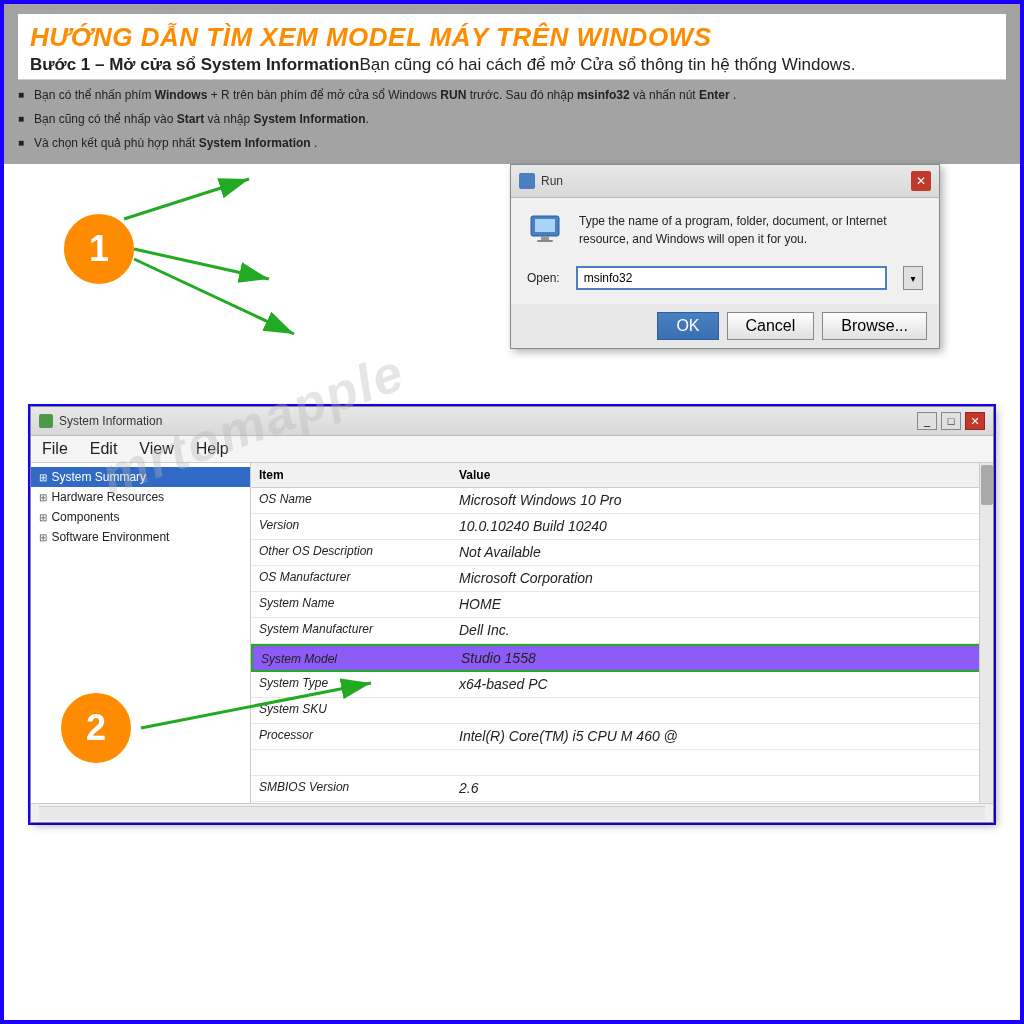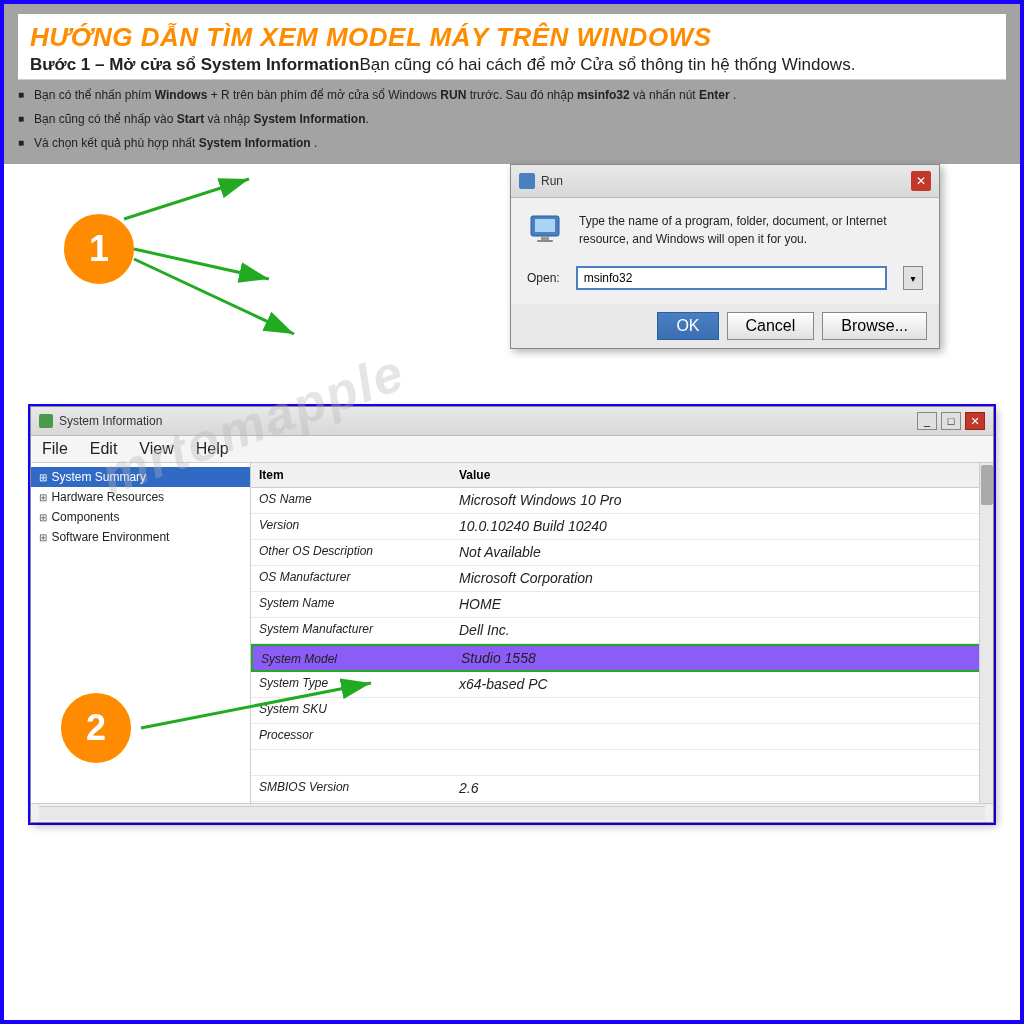--- a/index.html
+++ b/index.html
@@ -601,20 +601,21 @@
               <div class="sysinfo-row">
                 <div class="col-item">System Type</div>
                 <div class="col-value">x64-based PC</div>
               </div>
               <div class="sysinfo-row">
                 <div class="col-item">System SKU</div>
                 <div class="col-value"></div>
               </div>
               <div class="sysinfo-row">
                 <div class="col-item">Processor</div>
+                <div class="col-value">Intel(R) Core(TM) i5 CPU    M 460 @</div>
               </div>
               <div class="sysinfo-row">
               </div>
               <div class="sysinfo-row">
                 <div class="col-item">SMBIOS Version</div>
                 <div class="col-value">2.6</div>
               </div>
               <div class="sysinfo-row">
                 <div class="col-item">Embedded Controller Version</div>
                 <div class="col-value">255.255</div>

